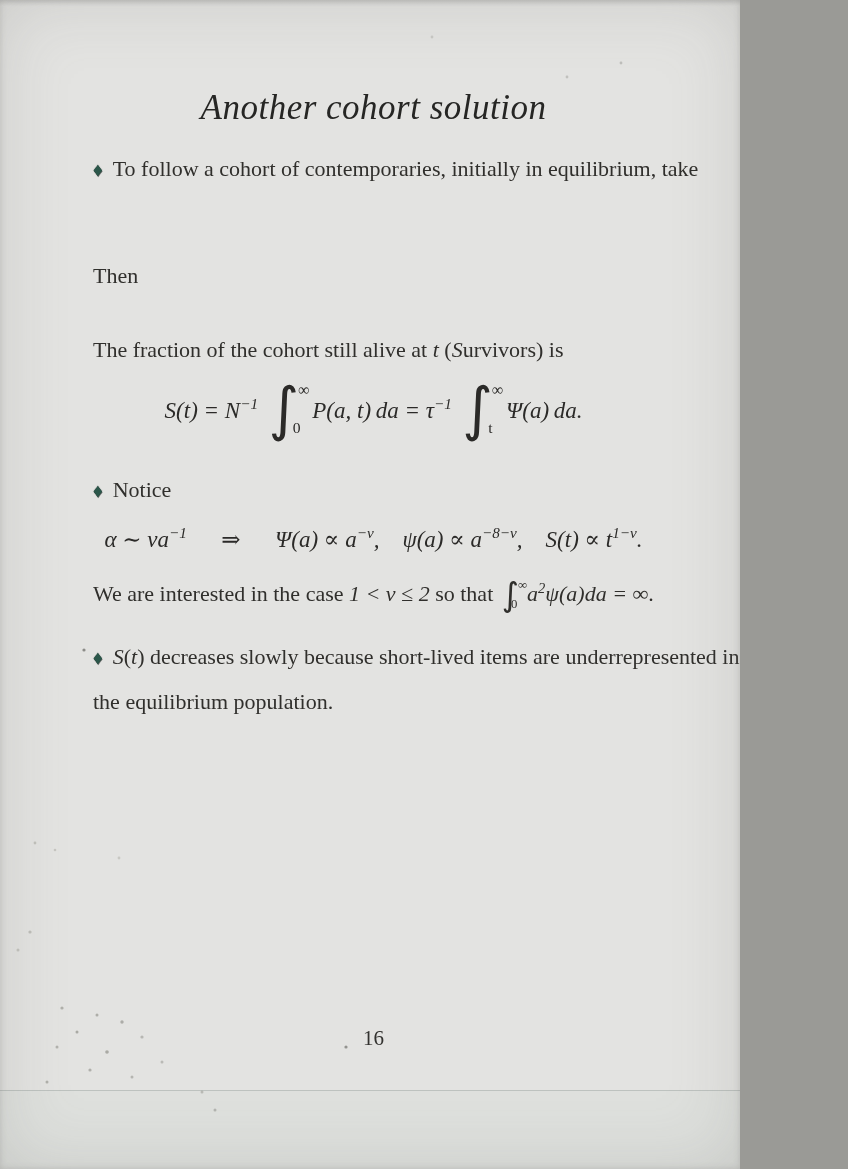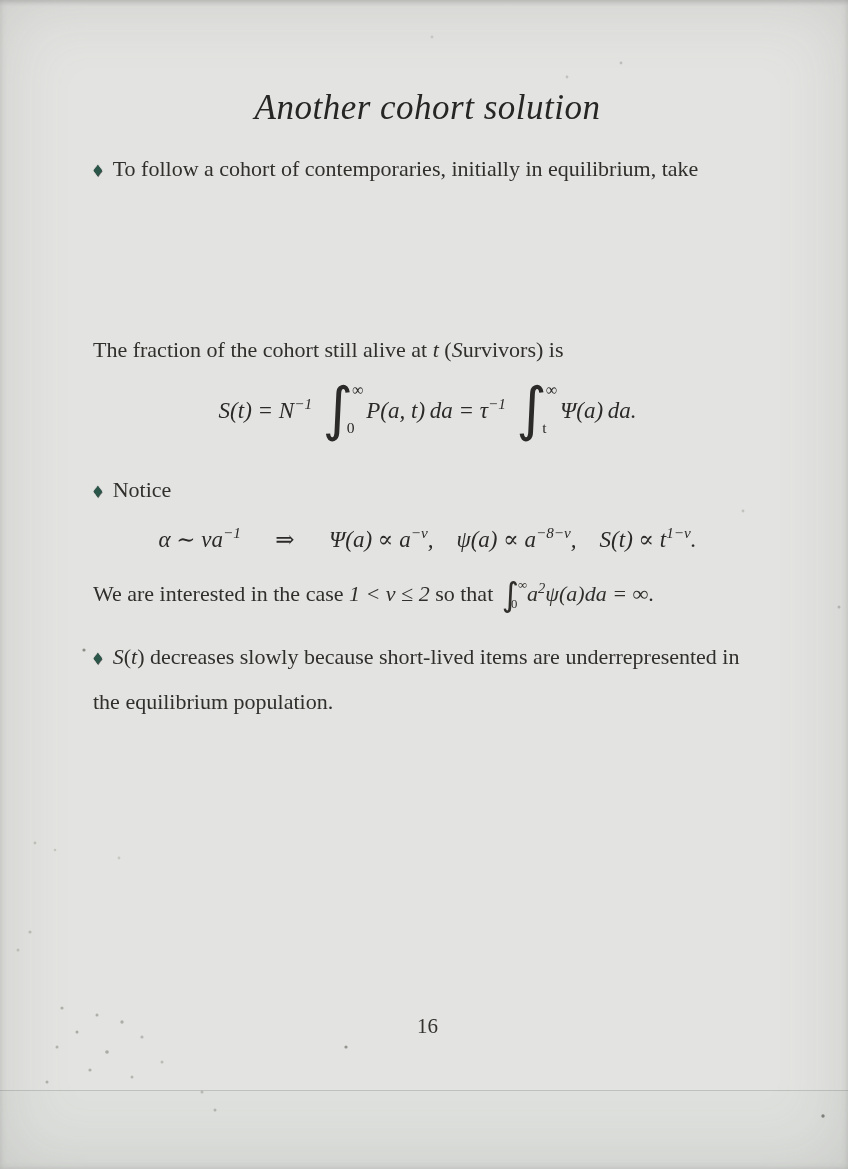--- a/index.html
+++ b/index.html
@@ -1,18 +1,18 @@
 <!DOCTYPE html>
 <html><head>
 <meta charset="utf-8">
 <style>
   html,body{margin:0;padding:0;}
   body{width:848px;height:1169px;overflow:hidden;background:#9a9a96;}
   .page{
-    position:relative;width:848px;height:1169px;overflow:hidden;
+    position:relative;width:740px;height:1169px;overflow:hidden;
     background:#e3e3e1;
     font-family:"Liberation Serif","DejaVu Serif",serif;
     color:#302f2c;
   }
   .top-shade{position:absolute;top:0;left:0;right:0;height:6px;
     background:linear-gradient(to bottom,#cfcfcd,rgba(227,227,225,0));}
   .vignette{position:absolute;inset:0;pointer-events:none;z-index:5;
     box-shadow:inset 0 0 70px rgba(110,110,104,.20), inset 0 0 6px rgba(120,120,114,.28);}
   .line{position:absolute;left:93px;right:86px;margin:0;font-size:22px;line-height:31px;white-space:nowrap;}
   .title{position:absolute;left:93px;right:86px;top:88px;margin:0;text-align:center;
@@ -27,21 +27,21 @@
   .integral{display:inline-flex;align-items:center;font-style:normal;vertical-align:middle;
     position:relative;top:-3px;margin:0 4px 0 6px;}
   .int-sign{font-size:255%;line-height:1;font-family:"DejaVu Sans","DejaVu Serif",sans-serif;}
   .int-limits{display:flex;flex-direction:column;justify-content:space-between;align-self:stretch;
     font-size:68%;line-height:1;padding:2px 0 3px 0;margin-left:-2px;}
   .int-hi{transform:translateX(1px);}
   .int-lo{transform:translateX(-6px);}
   .body-line .integral{top:-1px;margin:0 1px 0 3px;}
   .body-line .int-sign{font-size:150%;}
   .body-line .int-limits{font-size:58%;padding:1px 0;}
-  .page-number{position:absolute;left:93px;right:86px;top:1014px;margin:0;text-align:center;
+  .page-number{position:absolute;left:93px;right:86px;top:1014px;margin:12px;text-align:center;
     font-size:21px;color:#33322f;}
   .bottom-rule{position:absolute;left:0;right:0;top:1090px;height:1px;background:#bdc2bf;}
   .lower-area{position:absolute;left:0;right:0;top:1091px;bottom:0;background:#dee0dd;}
   .specks{position:absolute;top:0;left:0;width:2px;height:2px;border-radius:50%;background:transparent;z-index:4;
     box-shadow:
       83px 649px 0 .6px rgba(70,70,64,.55),
       34px 842px 0 .4px rgba(122,120,110,.32),
       54px 849px 0 .3px rgba(122,120,110,.28),
       118px 857px 0 .4px rgba(130,128,118,.28),
       29px 931px 0 .6px rgba(112,112,102,.32),
@@ -74,20 +74,21 @@
 
   <div class="top-shade"></div>
 
   <h1 class="title">Another cohort solution</h1>
 
   <p class="line body-line" style="top:153px">
     <span class="diamond">♦</span><span>To follow a cohort of contemporaries, initially in equilibrium, take</span>
   </p>
 
 
+  <p class="line body-line" style="top:260px">Then</p>
 
 
   <p class="line body-line" style="top:334px">The fraction of the cohort still alive at <i>t</i> (<i>S</i>urvivors) is</p>
 
   <p class="line equation" style="top:383px">S(t) = N<sup>−1</sup> <span class="integral">
         <span class="int-sign">∫</span>
         <span class="int-limits">
           <span class="int-hi">∞</span>
           <span class="int-lo">0</span>
         </span>

